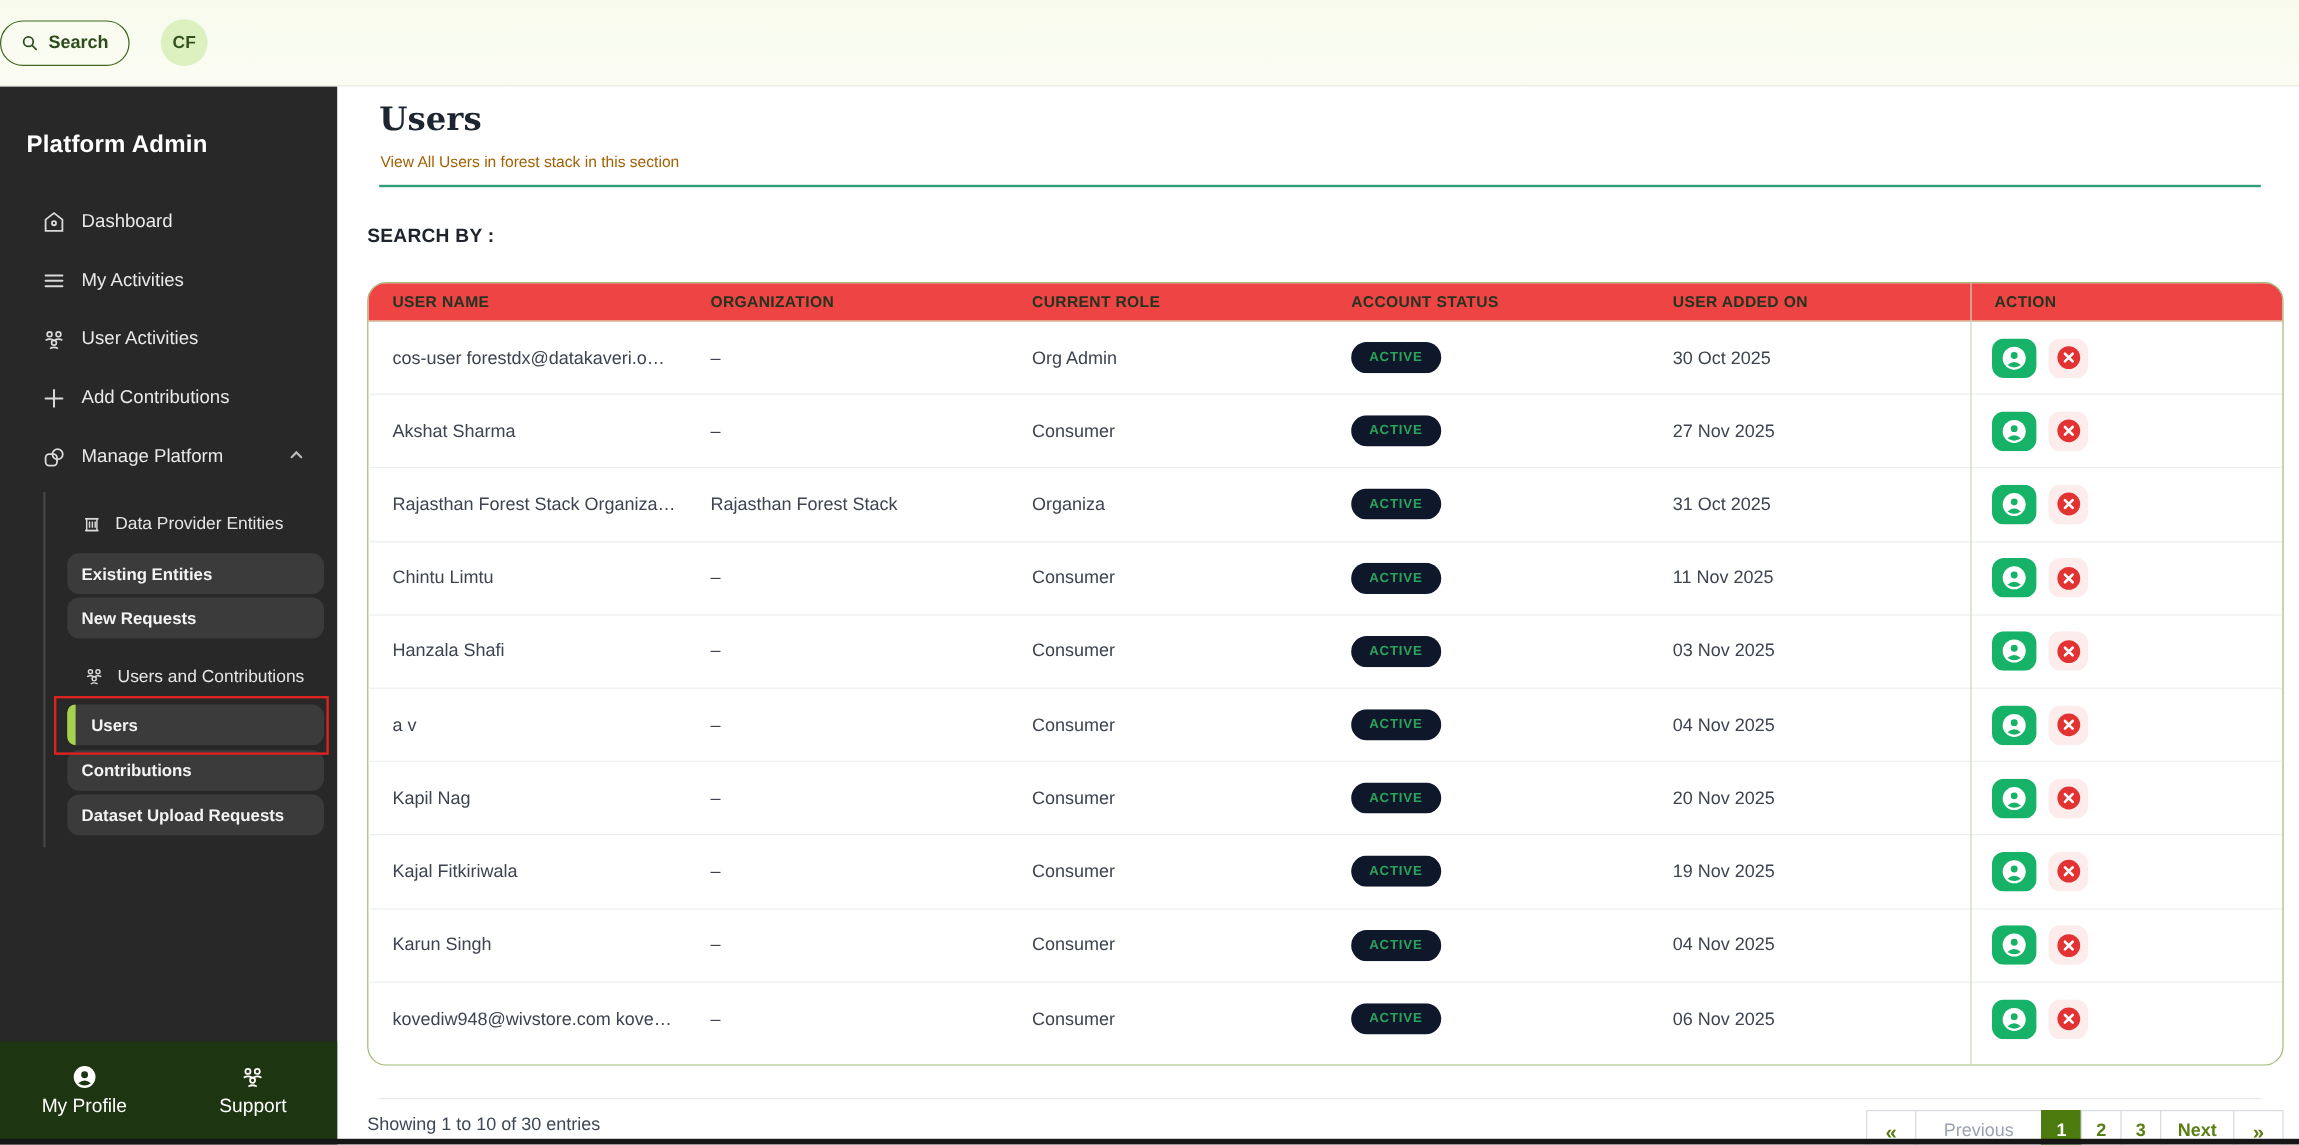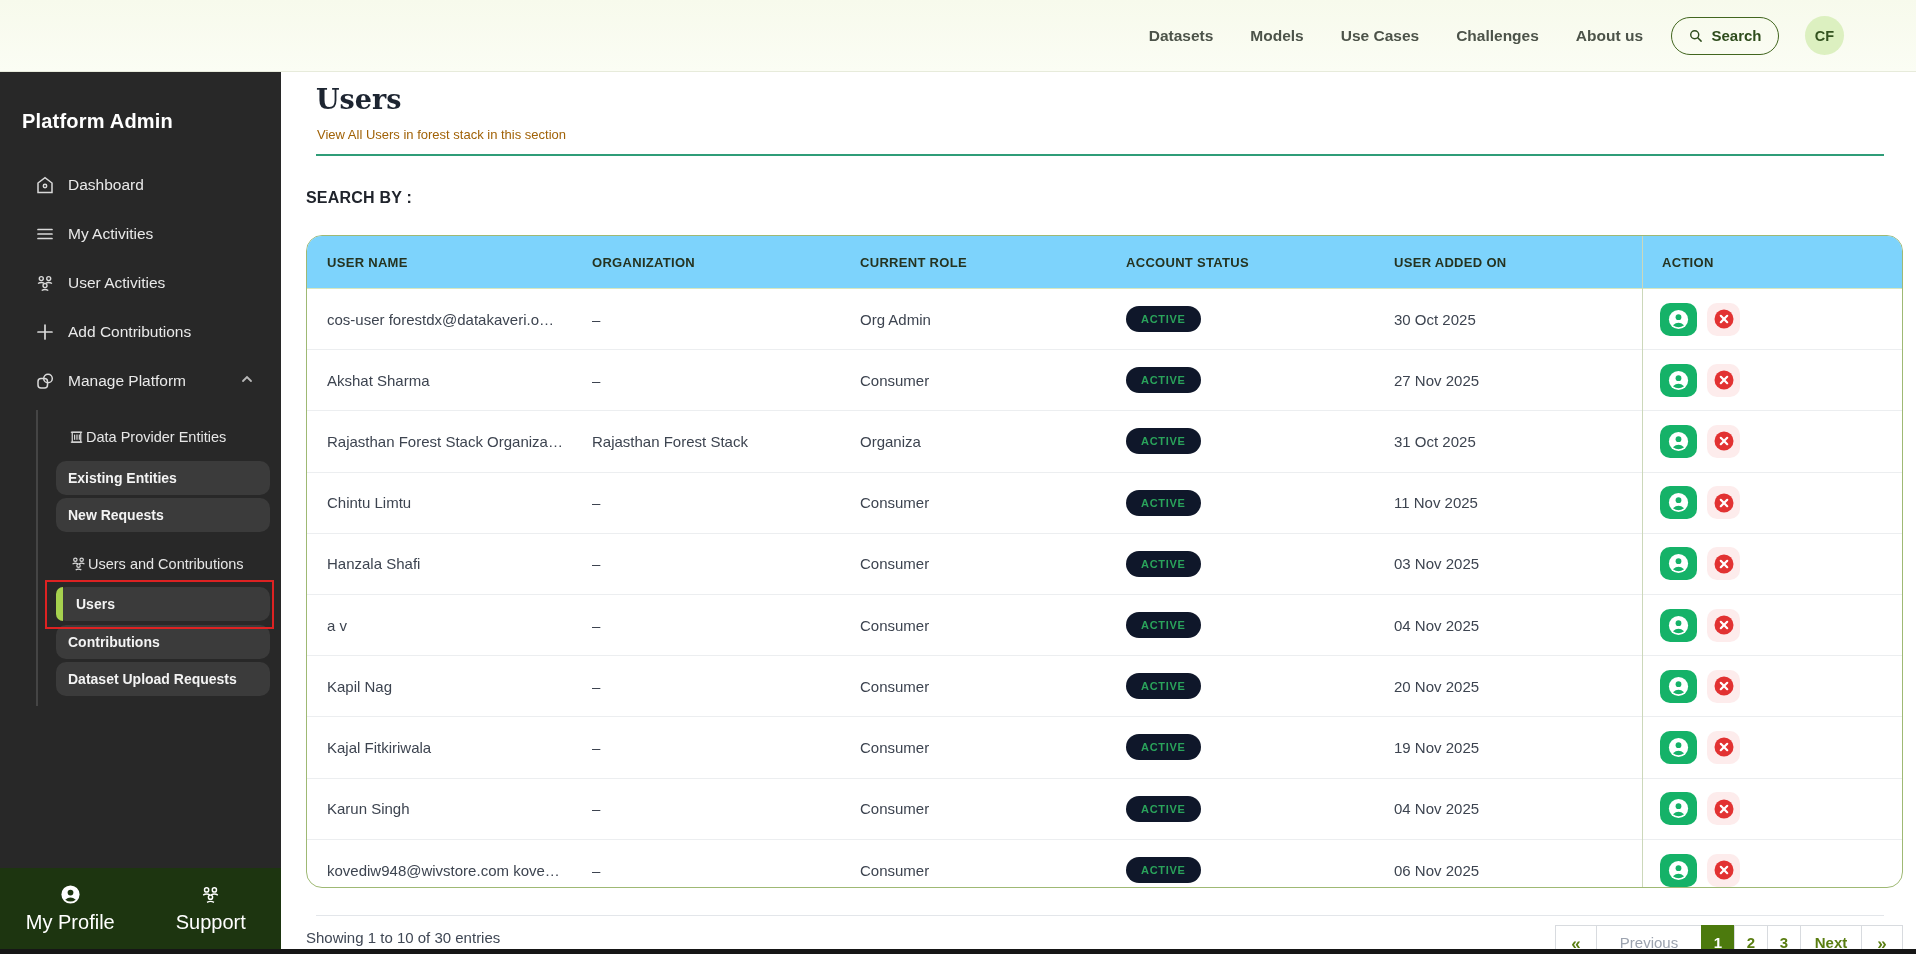--- a/index.html
+++ b/index.html
@@ -52,36 +52,36 @@
   
   .sidebar { position:absolute; top:72px; left:0; width:281px; bottom:0; background:#282828; z-index:5; }
   .sb-heading { position:absolute; left:22px; top:38px; font-size:20px; font-weight:700; color:#ffffff; letter-spacing:0.2px; }
   .sb-item { position:absolute; left:34px; height:26px; display:flex; align-items:center; gap:13px; cursor:pointer; }
   .sb-item .icn { width:21px; height:21px; display:flex; align-items:center; justify-content:center; }
   .sb-label { font-size:15.5px; color:#e9e9e9; white-space:nowrap; }
   .caret { position:absolute; left:240px; top:300px; width:14px; height:14px; }
 
   .guide { position:absolute; left:36px; top:338px; height:296px; width:2px; background:#454545; }
 
-  .sub-head { position:absolute; display:flex; align-items:center; cursor:pointer; }
+  .sub-head { position:absolute; display:flex; align-items:center; gap:10px; cursor:pointer; }
   .sub-head .icn { width:18px; height:18px; display:flex; }
   .sub-head-label { font-size:14.5px; color:#e6e6e6; white-space:nowrap; }
 
   .pill {
     position:absolute; left:56px; width:214px; height:34px; background:#3b3b3b; border-radius:10px;
     display:flex; align-items:center; padding-left:12px; cursor:pointer;
     font-weight:700; font-size:14px; color:#f3f3f3; white-space:nowrap;
   }
   .pill.selected { padding-left:20px; }
   .pill .accent { position:absolute; left:0; top:0; bottom:0; width:7px; border-radius:10px 0 0 10px; background:#a6d14e; }
   .red-box { position:absolute; left:45px; top:508px; width:229px; height:49px; border:2.5px solid #dd2222; z-index:3; pointer-events:none; }
 
   .dock { position:absolute; left:0; top:796px; width:281px; height:82px; background:#1d3510; display:flex; z-index:4; }
   .dock-item { width:50%; display:flex; flex-direction:column; align-items:center; justify-content:center; gap:6px; cursor:pointer; }
-  .dock-label { color:#ffffff; font-size:20px; }
+  .dock-label { color:#ffffff; font-size:16px; }
 
   .bottom-strip { position:absolute; left:0; bottom:0; width:100%; height:5px; background:#161616; z-index:9; }
 
   
   .main { position:absolute; left:281px; top:72px; right:0; bottom:0; background:#fff; }
   .page-title { position:absolute; left:35px; top:12px; font-family:"DejaVu Serif", serif; font-weight:bold; font-size:27px; color:#1d2531; }
   .page-sub { position:absolute; left:36px; top:55px; font-size:13px; color:#a16207; }
   .divider { position:absolute; left:35px; top:82px; width:1568px; height:2px; background:#2f9d78; }
 
   .search-row { position:absolute; left:25px; top:105px; height:41px; display:flex; align-items:center; gap:14px; }
@@ -93,21 +93,21 @@
   .search-input-wrap input {
     border:none; outline:none; width:150px; font-size:14.5px; color:#3c4350; background:transparent;
     font-family:"Liberation Sans", sans-serif;
   }
   .search-input-wrap input::placeholder { color:#9aa1a8; }
 
   
   .table { position:absolute; left:25px; top:163px; width:1597px; height:653px; border:1px solid #9fb974; border-radius:16px; overflow:hidden; background:#fff; }
   .t-head {
     display:grid; grid-template-columns:265px 268px 266px 268px 268px 262px;
-    height:53px; background:#7dd3fc; align-items:center; border-bottom:1px solid #d9e7be;
+    height:32px; background:#ef4444; align-items:center; border-bottom:1px solid #d9e7be;
   }
   .t-head .t-cell { font-size:13px; font-weight:700; color:#253320; letter-spacing:0.3px; }
   .t-cell { padding-left:20px; white-space:nowrap; overflow:hidden; }
   .t-row {
     display:grid; grid-template-columns:265px 268px 266px 268px 268px 262px;
     height:61.2px; align-items:center; border-bottom:1px solid #eceef0;
   }
   .t-row:last-child { border-bottom:none; }
   .t-row .t-cell { font-size:15px; color:#3d4450; }
   .col-sep { position:absolute; left:1335px; top:0; bottom:0; width:1px; background:#ccd8ba; }
@@ -135,27 +135,20 @@
   .pg-page.active { background:#4c7a0d; color:#ffffff; border-color:#4c7a0d; }
   .pg-next { width:62px; }
 </style>
 </head>
 <body>
 
 <div id="app">
 
   <header class="topbar">
 
-    <nav class="topnav">
-      <span class="nav-item">Datasets</span>
-      <span class="nav-item">Models</span>
-      <span class="nav-item">Use Cases</span>
-      <span class="nav-item">Challenges</span>
-      <span class="nav-item">About us</span>
-    </nav>
 
     <button class="search-pill">
       <span style="display:flex">
         <svg width="16" height="16" viewBox="0 0 20 20">
             <circle cx="8.4" cy="8.4" r="5" fill="none" stroke="#2e4c1c" stroke-width="1.8"></circle>
             <line x1="12.2" y1="12.2" x2="16.4" y2="16.4" stroke="#2e4c1c" stroke-width="1.8" stroke-linecap="round"></line>
           </svg>
       </span>
       <span>Search</span>
     </button>

